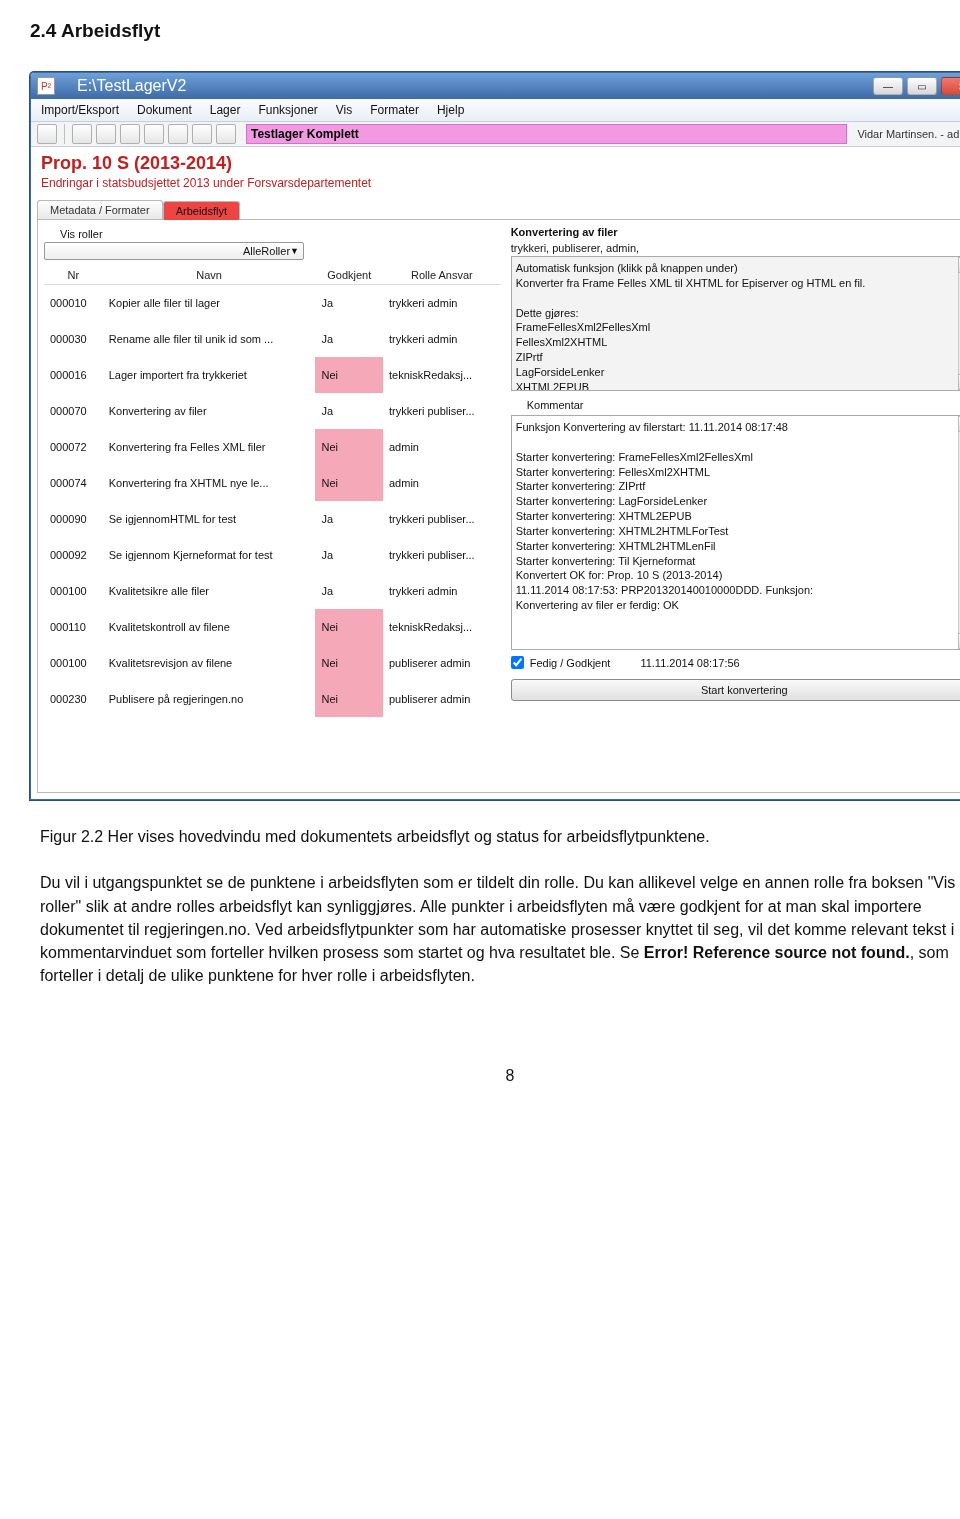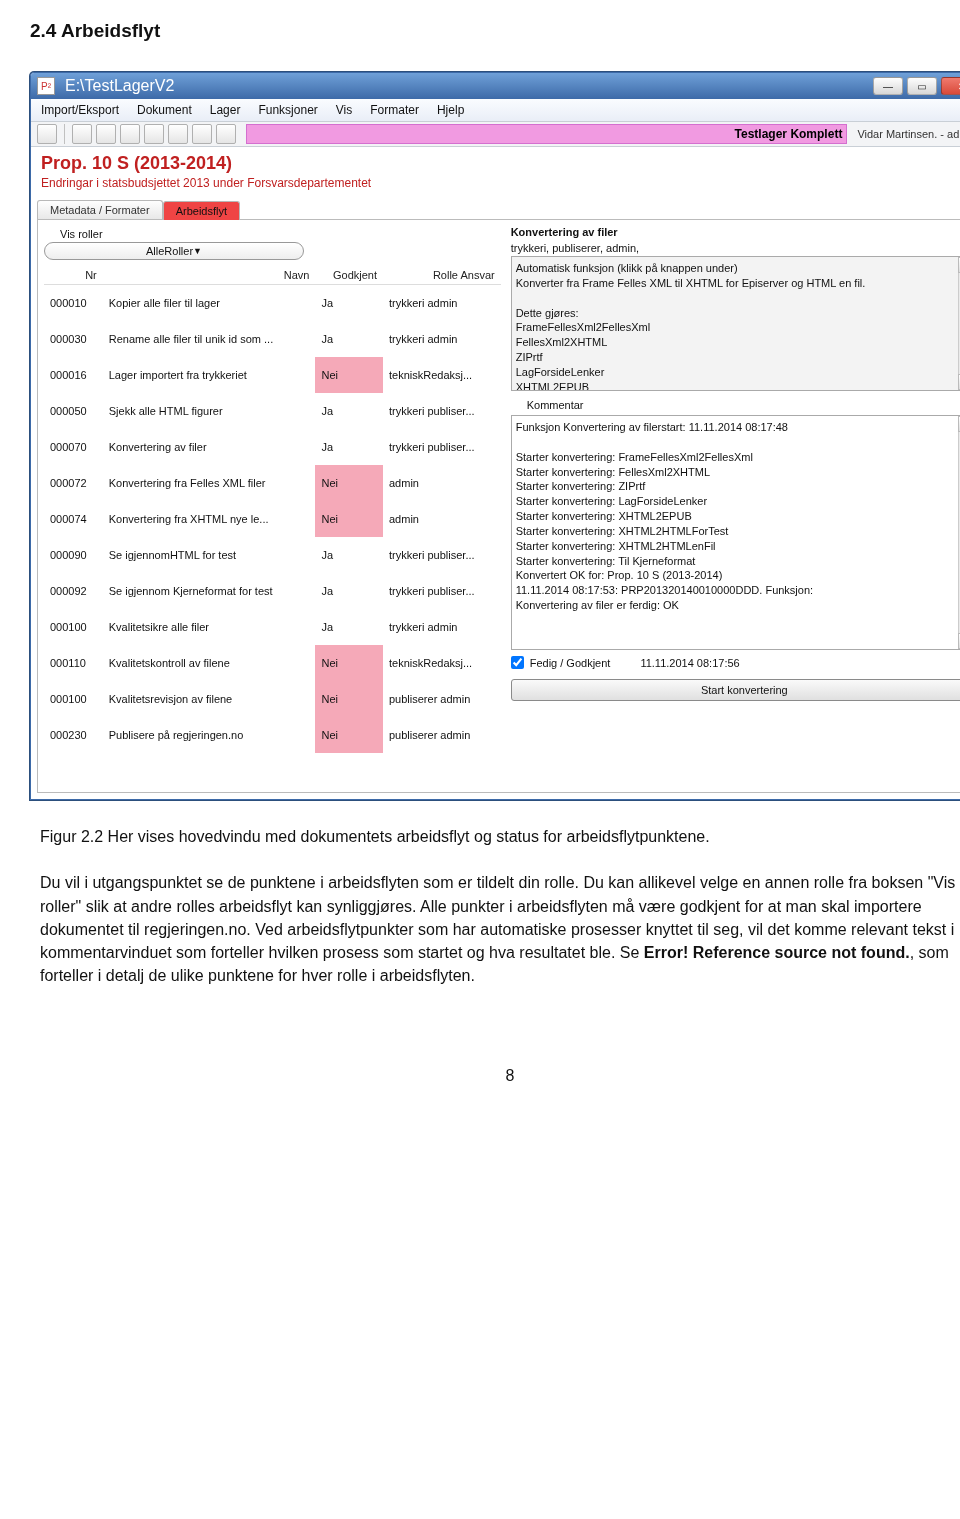--- a/index.html
+++ b/index.html
@@ -1,46 +1,46 @@
 <!DOCTYPE html>
 <html><head>
 <meta charset="utf-8">
 <style>
   body{margin:0;font-family:Arial,Helvetica,sans-serif;font-size:13px;color:#111;background:#fff}
   .page{width:960px;margin:0 auto;padding:0 30px 40px}
   h2.sec-title{font-size:19px;font-weight:bold;margin:20px 0 30px}
   
   .app-window{border:1px solid #3d6aa8;border-radius:4px 4px 0 0;box-shadow:0 0 0 1px #2c4f7c;background:#fff}
   .titlebar{background:linear-gradient(#6fa0d8,#3d6aa8);height:26px;display:flex;align-items:center;padding:0 6px;border-radius:3px 3px 0 0}
-  .titlebar .app-icon{width:16px;height:16px;background:#fff;border:1px solid #999;margin-right:10px;font-size:10px;display:flex;align-items:center;justify-content:center;color:#c33}
+  .titlebar .app-icon{width:16px;height:16px;background:#fff;border:1px solid #999;margin-right:22px;font-size:10px;display:flex;align-items:center;justify-content:center;color:#c33}
   .titlebar .title-text{color:#fff;font-size:16px;flex:1}
   .winbtns{display:flex;gap:4px}
   .winbtn{width:28px;height:16px;border-radius:3px;border:1px solid rgba(0,0,0,.3);display:flex;align-items:center;justify-content:center;font-size:10px;color:#222;background:linear-gradient(#fefefe,#d7d7d7)}
   .winbtn.close{background:linear-gradient(#f07a6e,#d94a3a);color:#fff;width:40px}
   .menubar{background:linear-gradient(#fafcff,#e9eef7);display:flex;gap:18px;padding:4px 10px;font-size:12px;border-bottom:1px solid #c9cfd6}
   .menu-item{cursor:default}
   .toolbar{display:flex;align-items:center;gap:4px;padding:2px 6px;background:#f3f4f6;border-bottom:1px solid #c9cfd6}
   .tbicon{width:18px;height:18px;border:1px solid #b0b0b0;background:linear-gradient(#fff,#e5e5e5);border-radius:2px}
   .divider{width:1px;height:20px;background:#c0c0c0;margin:0 3px}
-  .banner{flex:1;background:#f19ae1;color:#000;font-weight:bold;text-align:right;font-size:12px;padding:2px 4px;margin:0 6px;border:1px solid #d46fcf}
+  .banner{flex:1;background:#f19ae1;color:#000;font-weight:bold;text-align:left;font-size:12px;padding:2px 4px;margin:0 6px;border:1px solid #d46fcf}
   .usertxt{font-size:11px;color:#333;margin-left:auto;padding-right:6px}
   .doc-head{padding:6px 10px 2px}
   .doc-head .t1{color:#c02020;font-size:18px;font-weight:bold}
   .doc-head .t2{color:#c02020;font-size:12px;margin-top:2px}
   .tabs{display:flex;margin:8px 6px 0;gap:0}
   .tab{font-size:11px;background:linear-gradient(#fefefe,#e8e8e8);border:1px solid #b8b8b8;border-bottom:none;padding:3px 12px;border-radius:3px 3px 0 0;color:#333}
   .tab.active{background:#ef4444;color:#111;position:relative;top:1px}
   .pane{border:1px solid #bbb;margin:0 6px 6px;padding:6px;min-height:560px;display:flex;gap:10px;background:#fff}
   .left-col{flex:0 0 49%;display:flex;flex-direction:column}
   .right-col{flex:1;display:flex;flex-direction:column}
   .lbl{font-size:11px;margin:2px 16px}
-  .combo{display:flex;align-items:center;border:1px solid #999;background:linear-gradient(#fff,#eee);padding:2px 4px;font-size:11px;width:250px;justify-content:center;border-radius:9px}
+  .combo{display:flex;align-items:center;border:1px solid #999;background:linear-gradient(#fff,#eee);padding:2px 4px;font-size:11px;width:250px;justify-content:flex-end;border-radius:2px}
   .combo .chev{font-size:9px}
   table{border-collapse:collapse;font-size:11px;width:100%;margin-top:6px}
-  th{text-align:right;font-weight:normal;padding:3px 6px;color:#222;border-bottom:1px solid #ddd}
+  th{text-align:center;font-weight:normal;padding:3px 6px;color:#222;border-bottom:1px solid #ddd}
   td{padding:12px 6px;border-bottom:0;white-space:nowrap}
   td.nei{background:#f5a9b8}
   .r-head{font-size:11px;font-weight:bold}
   .r-sub{font-size:11px;margin:4px 0 2px}
   .desc-box{border:1px solid #aaa;background:#f3f3f3;font-size:11px;padding:4px;line-height:1.35;position:relative}
   .desc-box.tall{height:125px;overflow:hidden}
   .scrollbar{position:absolute;right:0;top:0;bottom:0;width:16px;background:#eaeaea;border-left:1px solid #ccc;display:flex;flex-direction:column;align-items:center;justify-content:space-between}
   .scrollbar .arrow{width:100%;height:14px;display:flex;align-items:center;justify-content:center;font-size:8px;color:#555;background:linear-gradient(#fff,#ddd);border:1px solid #bbb;margin:0}
   .kom-box{border:1px solid #aaa;background:#fff;font-size:11px;padding:4px;line-height:1.35;height:225px;overflow:hidden;position:relative;margin-top:2px}
   .chk-line{display:flex;align-items:center;gap:6px;margin:6px 0;font-size:11px}
@@ -131,26 +131,20 @@
                 <td class="">Ja</td>
                 <td>trykkeri admin</td>
               </tr>
               <tr>
                 <td>000016</td>
                 <td>Lager importert fra trykkeriet</td>
                 <td class="nei">Nei</td>
                 <td>tekniskRedaksj...</td>
               </tr>
               <tr>
-                <td>000050</td>
-                <td>Sjekk alle HTML figurer</td>
-                <td class="">Ja</td>
-                <td>trykkeri publiser...</td>
-              </tr>
-              <tr>
                 <td>000070</td>
                 <td>Konvertering av filer</td>
                 <td class="">Ja</td>
                 <td>trykkeri publiser...</td>
               </tr>
               <tr>
                 <td>000072</td>
                 <td>Konvertering fra Felles XML filer</td>
                 <td class="nei">Nei</td>
                 <td>admin</td>

